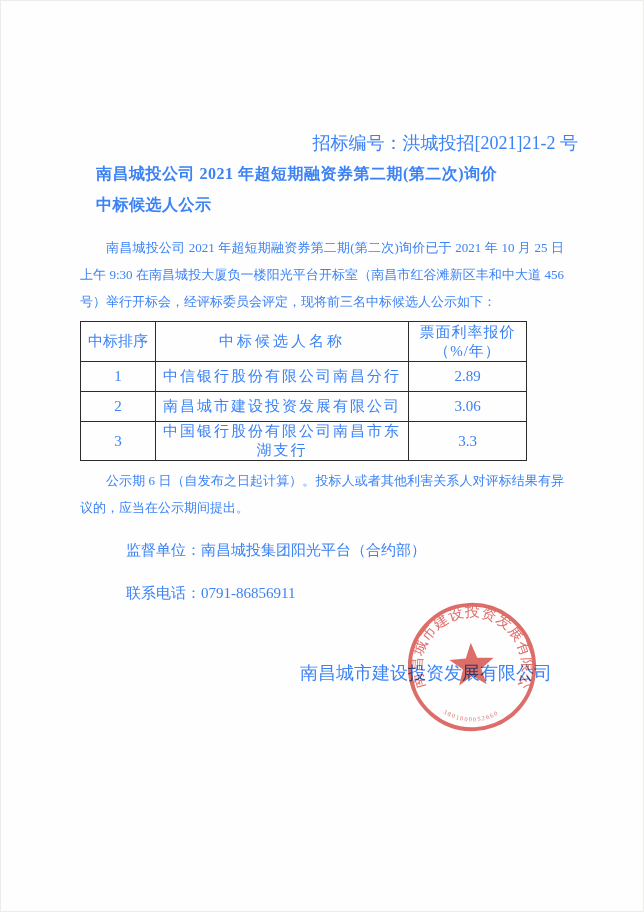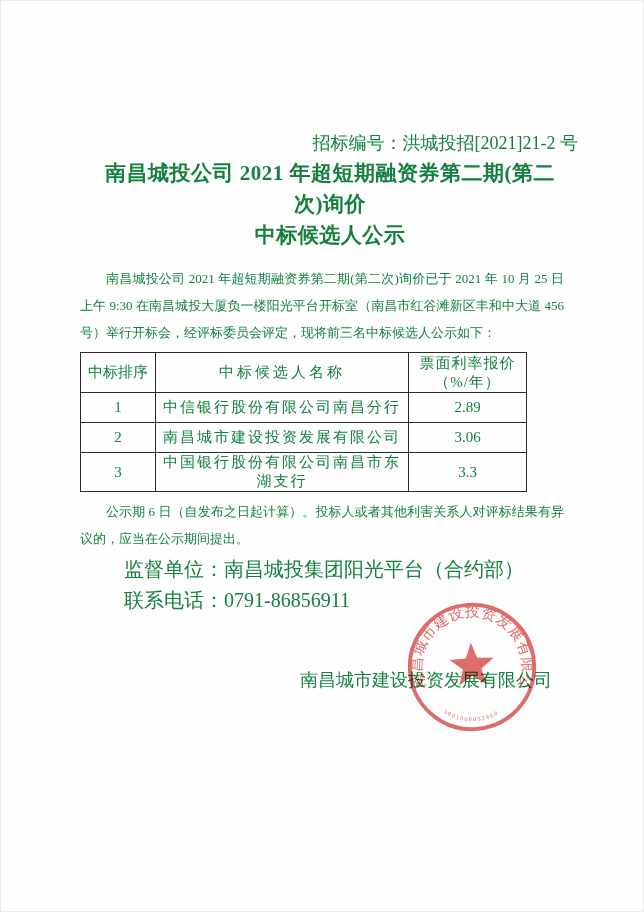--- a/index.html
+++ b/index.html
@@ -2,38 +2,38 @@
 <html><head>
 <meta charset="utf-8">
 <style>
   html,body{margin:0;padding:0;background:#f6f6f4;}
   .page{
     position:relative;
     width:644px;height:912px;
     background:#fefefe;
     overflow:hidden;
     font-family:"Liberation Serif","DejaVu Serif",serif;
-    color:#15803d;
+    color:#3b82f6;
     box-shadow:inset 0 0 0 1px #ececea;
   }
   .content{padding:131px 80px 0 80px;}
   .tender-no{
     text-align:right;font-size:18px;line-height:24px;margin:0 -14px 0 0;
   }
   .doc-title{
-    font-size:21px;font-weight:bold;text-align:center;
+    font-size:16px;font-weight:bold;text-align:left;
     line-height:31px;margin:3px 0 0 16px;letter-spacing:0.5px;
   }
   .para{
     font-size:13px;line-height:27px;text-align:justify;
     text-indent:2em;margin:0;
   }
   .intro{margin-top:14px;}
   .notice{margin-top:6px;}
-  .plain-line{font-size:20px;line-height:27px;text-indent:2em;margin:4px;}
+  .plain-line{font-size:15px;line-height:27px;text-indent:2em;margin:16px;}
   .bid-table{
     border-collapse:collapse;margin-top:6px;width:443px;
     font-size:15px;table-layout:fixed;
   }
   .bid-table th,.bid-table td{
     border:1.5px solid #2b2b2b;text-align:center;
     padding:0;font-weight:normal;vertical-align:middle;
   }
   .bid-table thead tr{height:40px;margin-left:32px;}
   .bid-table tbody tr{height:30px;}

